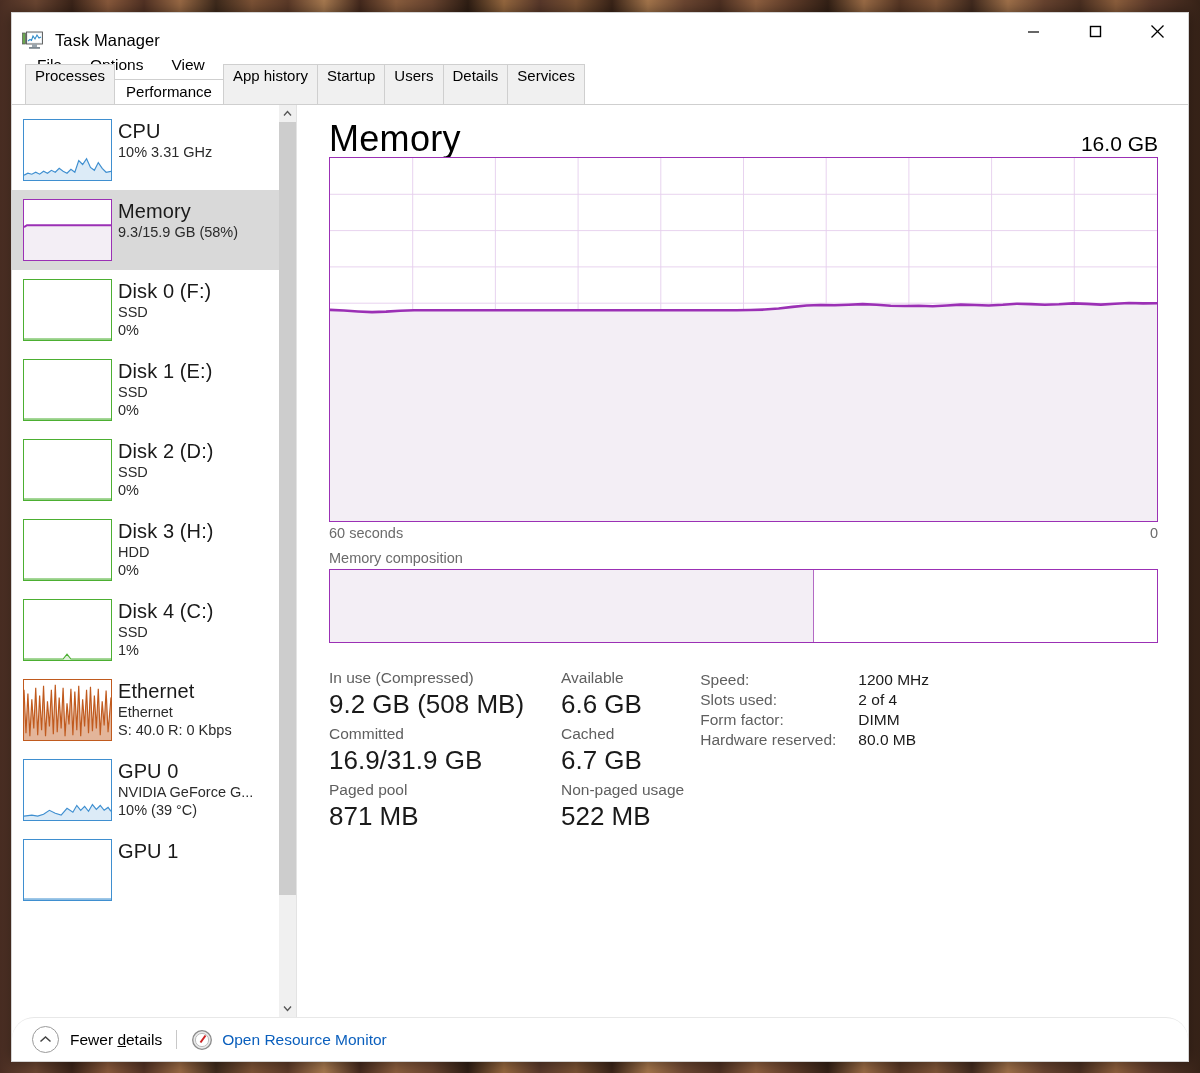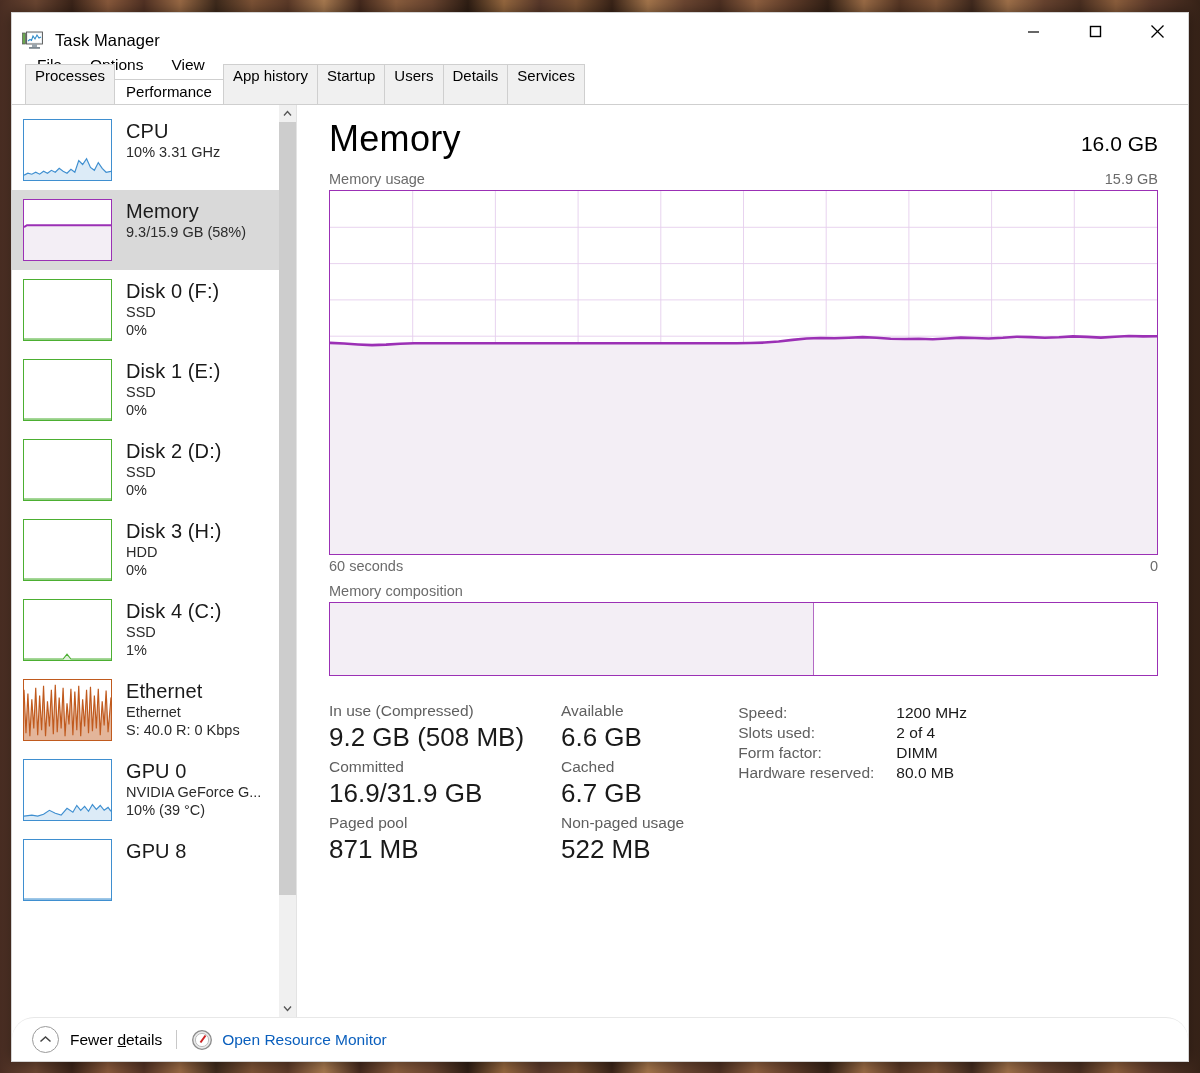--- a/index.html
+++ b/index.html
@@ -70,21 +70,21 @@
   }
   
   .content { flex: 1; display: flex; min-height: 0; background: #fff; }
   
   .sidebar {
     width: 285px; flex: 0 0 285px; position: relative;
     border-right: 1px solid #e3e3e3; overflow: hidden; background: #fff;
   }
   .sb-list { position: absolute; inset: 0 17px 0 0; padding-top: 5px; }
   .sb-item {
-    display: flex; align-items: flex-start; gap: 14px;
+    display: flex; align-items: flex-start; gap: 6px;
     padding: 9px 0 9px 11px; cursor: default;
   }
   .sb-item.selected { background: #d9d9d9; }
   .sb-thumb {
     width: 89px; height: 62px; flex: 0 0 89px;
     border: 1.6px solid #4a90c4; background: #fff; position: relative;
     overflow: hidden;
   }
   .sb-thumb svg { position: absolute; inset: 0; width: 100%; height: 100%; }
   .sb-text { padding-top: 1px; min-width: 0; }
@@ -138,21 +138,21 @@
     position: absolute; left: 0; top: 0; bottom: 0;
     background: #f3eef5; border-right: 1.6px solid #b36ac4;
   }
   
   .stats { display: flex; margin-top: 26px; }
   .stats-left { display: grid; grid-template-columns: 232px auto; row-gap: 5px; }
   .st-label { font-size: 15.5px; color: #5f5f5f; line-height: 1.2; }
   .st-value { font-size: 26px; color: #1a1a1a; line-height: 1.25; white-space: nowrap; }
   .st-cell { min-width: 0; }
   .stats-right {
-    margin-left: 54px; display: grid;
+    margin-left: 16px; display: grid;
     grid-template-columns: max-content max-content;
     column-gap: 22px; row-gap: 2px; align-content: start; padding-top: 2px;
   }
   .sp-label { font-size: 15.5px; color: #5f5f5f; }
   .sp-value { font-size: 15.5px; color: #1a1a1a; }
   
   .footer {
     flex: 0 0 44px; height: 44px; display: flex; align-items: center;
     padding-left: 20px; background: #fff; border-top: 1px solid #e8e8e8; border-radius: 22px;
   }
@@ -345,21 +345,21 @@
             </div>
           </div>
           <div class="sb-item">
             <div class="sb-thumb" style="border-color: rgb(63, 143, 208);">
               <svg viewBox="0 0 89 62" preserveAspectRatio="none">
                 <path d="M0,62 L0,61 L89,61 L89,62 Z" fill="#3f8fd0" opacity="0.18"></path>
                 <path d="M0,61 L89,61" fill="none" stroke="#3f8fd0" stroke-width="1.2"></path>
               </svg>
             </div>
             <div class="sb-text">
-              <div class="sb-title">GPU 8</div>
+              <div class="sb-title">GPU 1</div>
             </div>
           </div>
         </div>
 
       <div class="scrollbar">
         <div class="sb-arrow">
           <svg width="9" height="7" viewBox="0 0 9 7">
               <polyline points="1,5.5 4.5,1.5 8,5.5" fill="none" stroke="#555" stroke-width="1.3"></polyline>
             </svg>
         </div>
@@ -373,24 +373,20 @@
         </div>
       </div>
     </div>
 
     <div class="main">
       <div class="main-head">
         <div class="main-title">Memory</div>
         <div class="main-total">16.0 GB</div>
       </div>
 
-      <div class="sub-row">
-        <span class="sub-label">Memory usage</span>
-        <span class="sub-right">15.9 GB</span>
-      </div>
 
       <div class="graph">
         <svg id="usage-svg" viewBox="0 0 1000 365" preserveAspectRatio="none">
             <line x1="100" y1="0" x2="100" y2="365" stroke="#e6cfed" stroke-width="1"></line>
             <line x1="200" y1="0" x2="200" y2="365" stroke="#e6cfed" stroke-width="1"></line>
             <line x1="300" y1="0" x2="300" y2="365" stroke="#e6cfed" stroke-width="1"></line>
             <line x1="400" y1="0" x2="400" y2="365" stroke="#e6cfed" stroke-width="1"></line>
             <line x1="500" y1="0" x2="500" y2="365" stroke="#e6cfed" stroke-width="1"></line>
             <line x1="600" y1="0" x2="600" y2="365" stroke="#e6cfed" stroke-width="1"></line>
             <line x1="700" y1="0" x2="700" y2="365" stroke="#e6cfed" stroke-width="1"></line>

